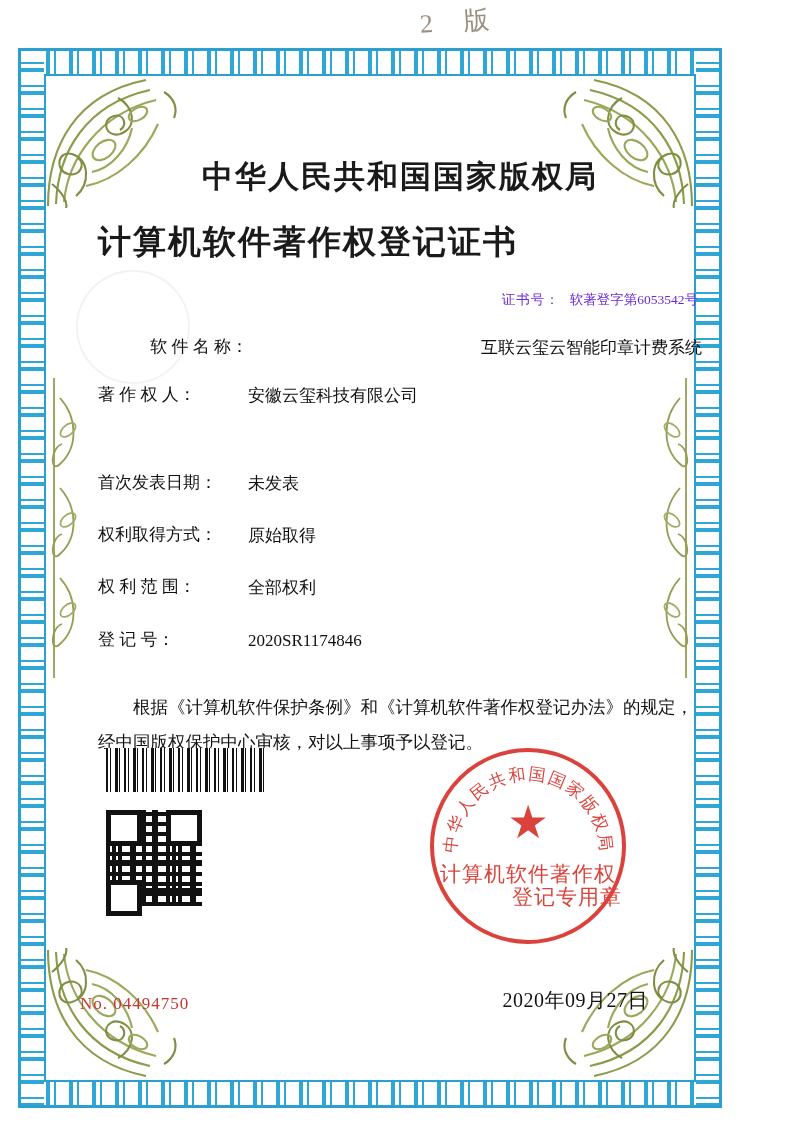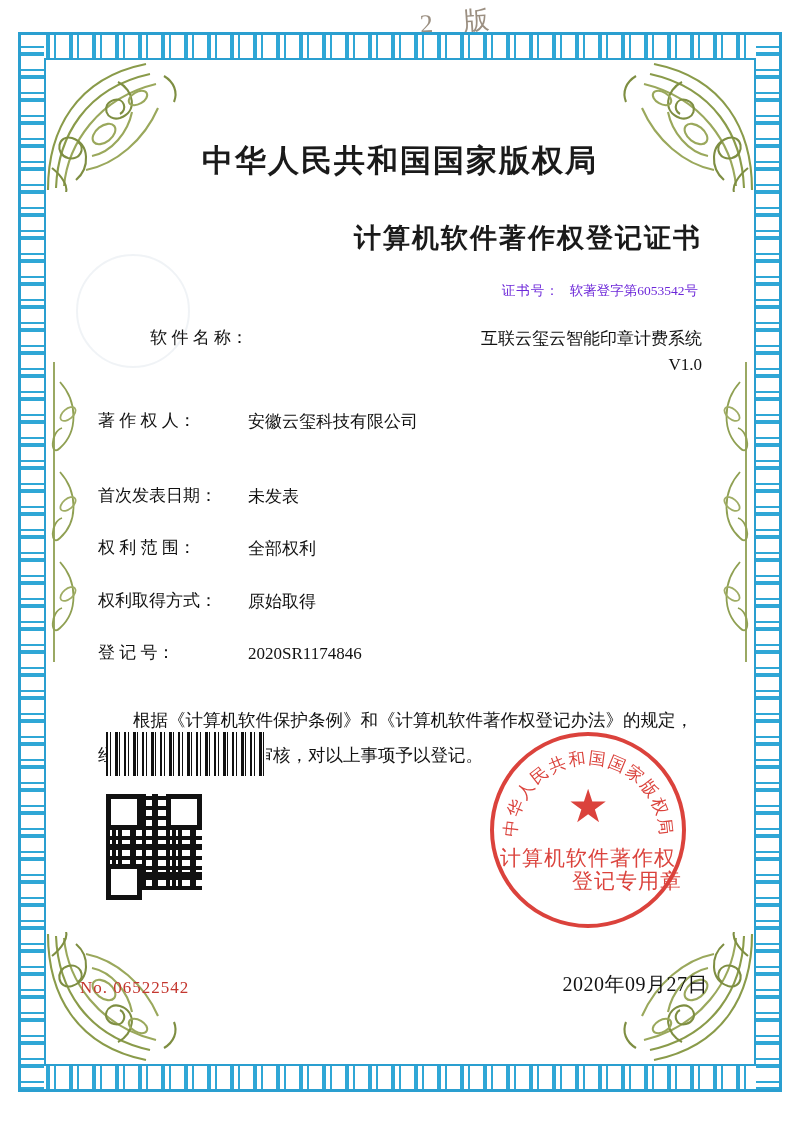--- a/index.html
+++ b/index.html
@@ -27,22 +27,22 @@
     font-size: 26px;
     letter-spacing: 12px;
     opacity: 0.75;
     transform: rotate(-4deg);
   }
 
   
   .cert {
     position: absolute;
     left: 18px;
-    top: 32px;
-    width: 764px;
+    top: 48px;
+    width: 704px;
     height: 1060px;
     box-sizing: border-box;
     background: #ffffff;
   }
 
   
   .band {
     position: absolute;
     inset: 0;
     border: 3px solid #2a9fd0;
@@ -129,26 +129,26 @@
   .title-main {
     text-align: center;
     font-size: 31px;
     font-weight: bold;
     letter-spacing: 2px;
     color: #1a1a1a;
     margin-top: 18px;
     font-family: "DejaVu Serif", "Liberation Serif", serif;
   }
   .title-sub {
-    text-align: right;
-    font-size: 27px;
+    text-align: left;
+    font-size: 33px;
     font-weight: bold;
     letter-spacing: 2px;
     color: #1a1a1a;
-    margin-top: 38px;
+    margin-top: 22px;
     font-family: "DejaVu Serif", "Liberation Serif", serif;
   }
 
   .certno {
     margin-top: 26px;
     text-align: right;
     font-size: 13.5px;
     color: #6d28d9;
     padding-right: 4px;
   }
@@ -402,45 +402,44 @@
     <div class="title-sub">计算机软件著作权登记证书</div>
 
     <div class="certno">
       <span class="lbl">证书号：</span><span class="val">软著登字第6053542号</span>
     </div>
 
     <div class="field" style="margin-top:26px;text-align:right;">
       <div class="label">软 件 名 称：</div>
       <div class="value">
         <span>互联云玺云智能印章计费系统</span>
-        <span class="line2">V1.0</span>
       </div>
     </div>
 
-    <div class="field" style="margin-top:30px;font-family:Liberation Serif, serif;">
+    <div class="field" style="margin-top:22px;font-family:Liberation Serif, serif;">
       <div class="label">著 作 权 人：</div>
       <div class="value">安徽云玺科技有限公司</div>
     </div>
 
     <div class="gap-lg"></div>
 
 
-    <div class="field" style="margin-top:15px;">
+    <div class="field" style="margin-top:27px;">
       <div class="label">首次发表日期：</div>
       <div class="value">未发表</div>
+    </div>
+
+    <div class="field" style="margin-top:26px;">
+      <div class="label">权利取得方式：</div>
+      <div class="value">原始取得</div>
     </div>
 
     <div class="field" style="margin-top:26px;">
       <div class="label">权 利 范 围：</div>
       <div class="value">全部权利</div>
-    </div>
-
-    <div class="field" style="margin-top:26px;">
-      <div class="label">权利取得方式：</div>
-      <div class="value">原始取得</div>
     </div>
 
     <div class="field" style="margin-top:26px;">
       <div class="label">登 记 号：</div>
       <div class="value">2020SR1174846</div>
     </div>
 
     <div class="para">根据《计算机软件保护条例》和《计算机软件著作权登记办法》的规定，经中国版权保护中心审核，对以上事项予以登记。</div>
 
   </div>
@@ -456,16 +455,16 @@
       </defs>
       <text font-size="17" fill="#d8332c" font-family="'DejaVu Serif','Liberation Serif',serif" letter-spacing="2">
         <textPath href="#sealArc" startOffset="50%" text-anchor="middle">中华人民共和国国家版权局</textPath>
       </text>
     </svg>
     <div class="star">★</div>
     <div class="l1">计算机软件著作权</div>
     <div class="l2">登记专用章</div>
   </div>
 
-  <div class="no">No. 06522542</div>
+  <div class="no">No. 04494750</div>
   <div class="date">2020年09月27日</div>
 
 </div>
 
 </body></html>

